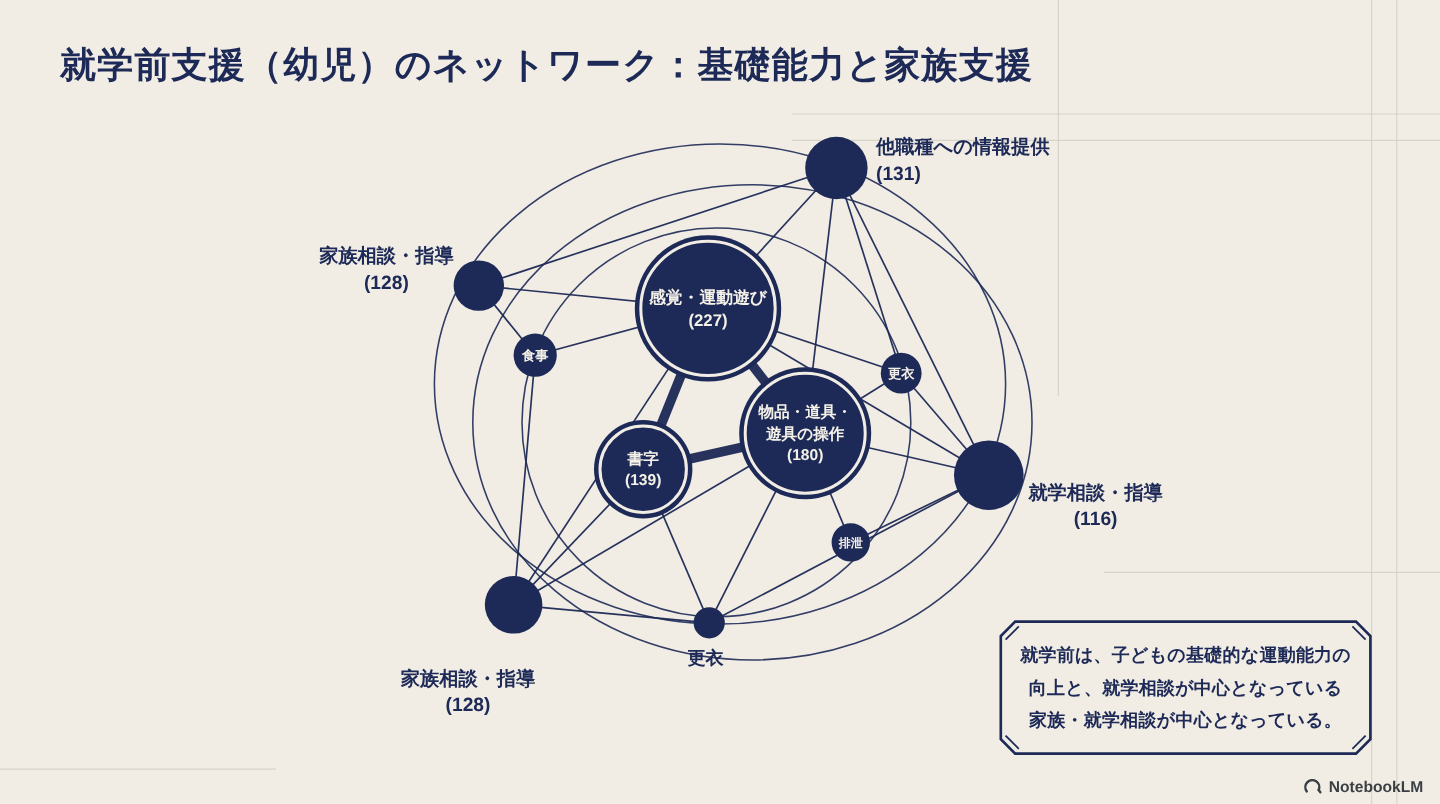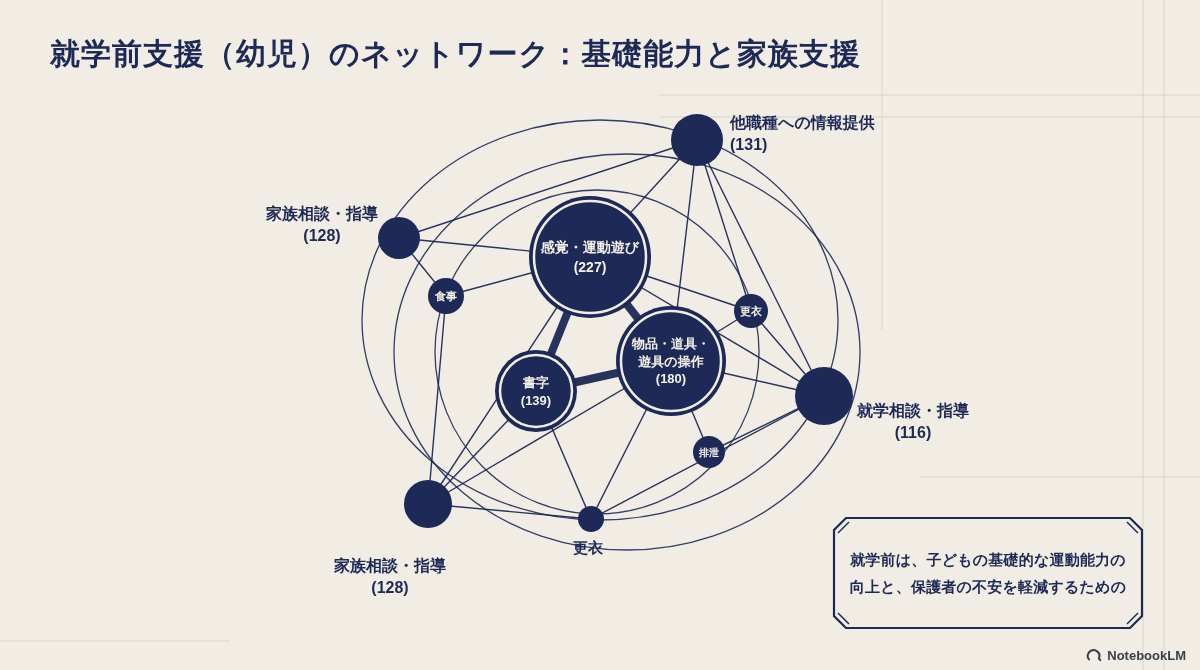--- a/index.html
+++ b/index.html
@@ -158,21 +158,22 @@
   <div class="summary-box">
     <svg class="summary-frame" viewBox="0 0 312 114" preserveAspectRatio="none" xmlns="http://www.w3.org/2000/svg">
       <path d="M14,2 H298 L310,14 V100 L298,112 H14 L2,100 V14 Z" stroke-width="2.2"></path>
       <path d="M17,6 L6,17" stroke-width="1.5"></path>
       <path d="M295,6 L306,17" stroke-width="1.5"></path>
       <path d="M306,97 L295,108" stroke-width="1.5"></path>
       <path d="M6,97 L17,108" stroke-width="1.5"></path>
     </svg>
     <div class="summary-text">
       <span class="summary-line">就学前は、子どもの基礎的な運動能力の</span>
-      <span class="summary-line">向上と、保護者の不安を軽減するための</span>
+      <span class="summary-line">向上と、就学相談が中心となっている</span>
+      <span class="summary-line">家族・就学相談が中心となっている。</span>
     </div>
   </div>
 
   <div class="brand-footer">
     <svg width="16" height="16" viewBox="0 0 16 16">
       <path d="M3,12.5 A5.8,5.8 0 1 1 12.9,11.3" fill="none" stroke="#3a3f44" stroke-width="2" stroke-linecap="round"></path>
       <path d="M12.9,11.3 L14.3,13.2" fill="none" stroke="#3a3f44" stroke-width="2" stroke-linecap="round"></path>
     </svg>
     <span class="brand-text">NotebookLM</span>
   </div>

